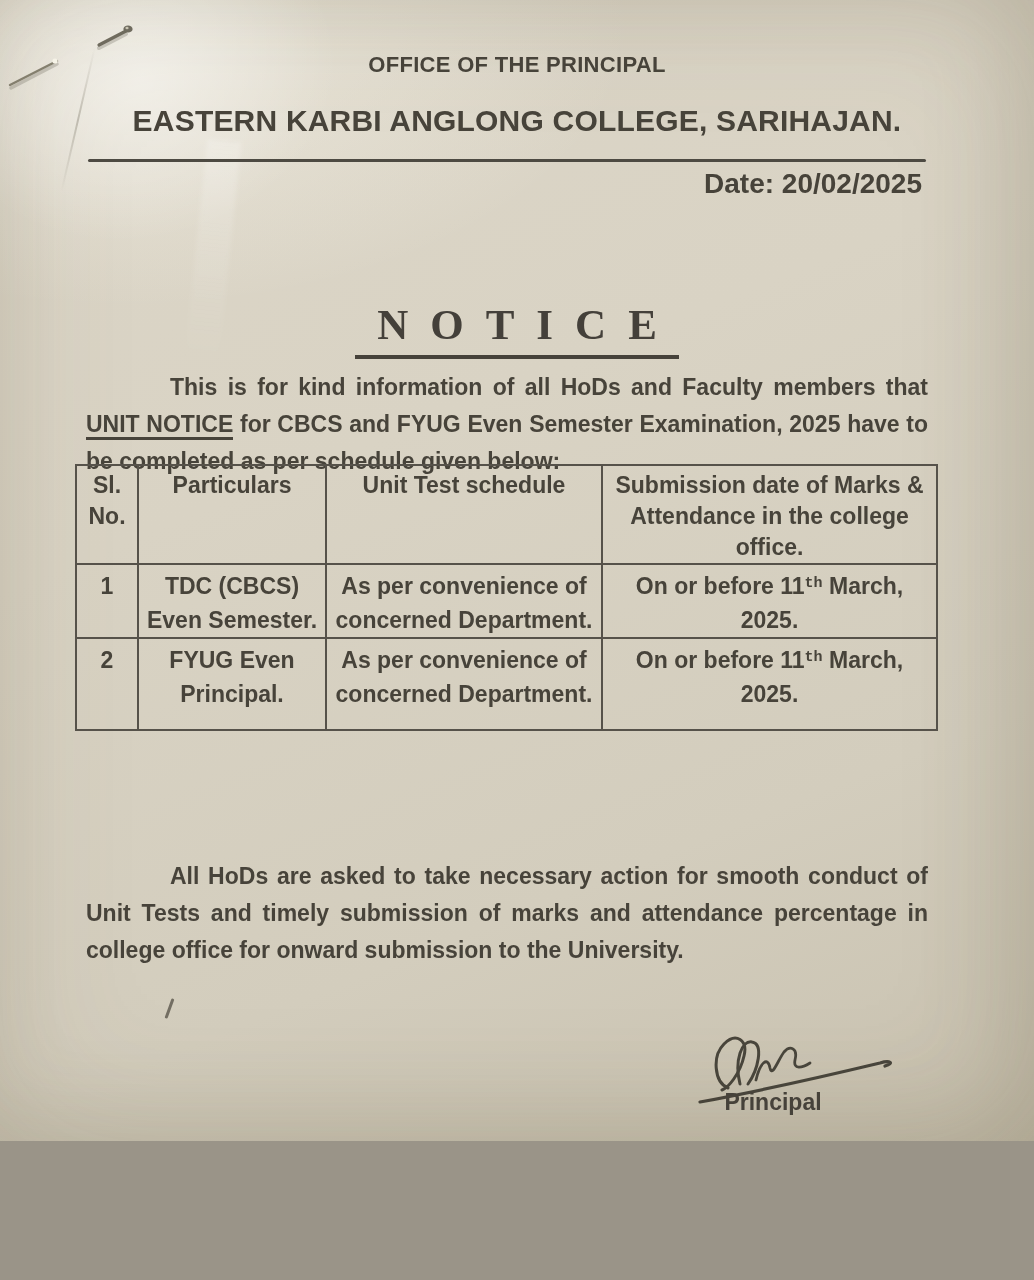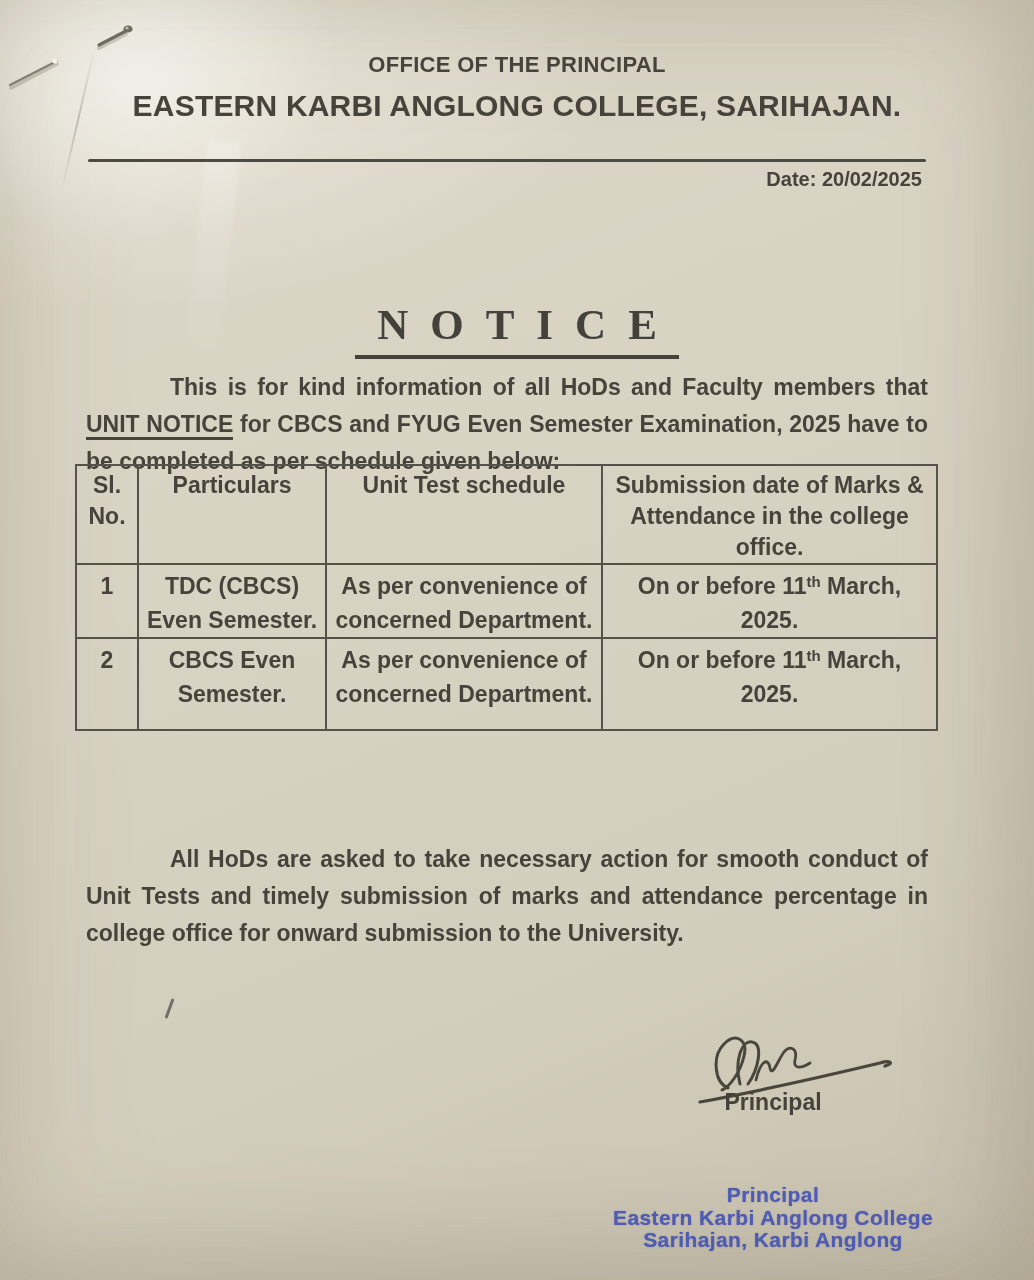--- a/index.html
+++ b/index.html
@@ -1,66 +1,66 @@
 <!DOCTYPE html>
 <html><head>
 <meta charset="utf-8">
 <style>
   html,body { margin:0; padding:0; background:#9a9488; }
   .page {
-    position:relative; width:1034px; height:1280px; margin:0 auto; overflow:hidden;
+    position:relative; width:1034px; height:1141px; margin:0 auto; overflow:hidden;
     font-family:"Liberation Sans","DejaVu Sans",sans-serif;
     font-weight:700; color:#47433a;
     background:
       radial-gradient(820px 460px at 12% 2%, rgba(250,248,238,0.55), rgba(250,248,238,0) 62%),
       linear-gradient(158deg, #dcd6c8 0%, #d9d3c4 38%, #d3cdbd 72%, #c8c1af 100%);
     box-shadow: inset 0 0 140px rgba(100,90,65,0.16), inset -28px -18px 90px rgba(100,90,65,0.14);
   }
   .sheen { position:absolute; left:-60px; top:-80px; width:400px; height:320px; pointer-events:none;
     background:radial-gradient(closest-side, rgba(255,255,255,0.45), rgba(255,255,255,0)); transform:rotate(-14deg); }
   .crease-line { position:absolute; left:77px; top:46px; width:2px; height:148px; pointer-events:none;
     background:linear-gradient(rgba(110,104,88,0), rgba(110,104,88,0.35), rgba(110,104,88,0)); transform:rotate(13deg); }
   .crease-band { position:absolute; left:196px; top:140px; width:34px; height:220px; pointer-events:none;
     background:linear-gradient(rgba(255,255,255,0.22), rgba(255,255,255,0)); transform:rotate(6deg); filter:blur(2px); }
 
   .pin { position:absolute; left:0; top:0; }
 
   .header { position:absolute; top:52px; left:0; width:100%; text-align:center; }
   .office-line   { font-size:22px; letter-spacing:0.3px; }
-  .college-line  { font-size:30px; margin-top:11px; letter-spacing:0.2px; }
+  .college-line  { font-size:30px; margin-top:26px; letter-spacing:0.2px; }
   .address-line  { font-size:20px; margin-top:14px; }
   .header-rule   { position:absolute; top:159px; left:88px; width:838px; height:3px; background:#4d4a42; border-radius:2px; }
-  .date-line     { position:absolute; top:168px; right:112px; font-size:20px; }
+  .date-line     { position:absolute; top:168px; right:112px; font-size:28px; }
 
   .notice-title { position:absolute; top:260px; left:0; width:100%; text-align:center;margin-top:40px; }
   .notice-title span {
     font-family:"Liberation Serif","DejaVu Serif",serif; font-weight:700;
     font-size:43px; letter-spacing:22px; padding:0 0 7px 22px;
     border-bottom:4px solid #46423a; color:#44403a;
   }
 
   .para { position:absolute; left:86px; width:842px; font-size:23px; line-height:37px;
           text-align:justify; text-justify:inter-word; }
   .para-intro   { top:346px; }
-  .para-closing { top:804px;margin-top:37px; }
+  .para-closing { top:821px;margin-top:37px; }
   .indent { text-indent:84px; }
   .u-emph { text-decoration:none; border-bottom:3px solid #47433a; padding-bottom:0px; }
 
   table.sched { position:absolute; top:464px; left:75px; width:861px; border-collapse:collapse;
                 table-layout:fixed; }
   table.sched th, table.sched td {
     border:2px solid #56524a; vertical-align:top; text-align:center;
     font-size:23px; line-height:31px; font-weight:700; color:#47433a; padding:4px 4px 0 4px;
   }
   table.sched td { line-height:34px; }
   thead tr { height:97px; }
   tbody tr.r1 { height:70px; }
   tbody tr.r2 { height:92px; }
   th.th-sl { text-align:left; padding-left:9px; }
-  td sup { font-size:15px; position:relative; top:2px; vertical-align:super; line-height:0; }
+  td sup { font-size:15px; position:relative; top:2px; vertical-align:super; line-height:0;font-family:Liberation Mono, monospace; }
 
   .pen-mark { position:absolute; left:168px; top:998px; width:3px; height:21px; background:#4a463c;
               opacity:.7; border-radius:2px; transform:rotate(20deg); }
 
   .sig-svg { position:absolute; left:684px; top:1030px; }
   .sig-block { position:absolute; top:1088px; left:612px; width:322px; text-align:center;
                font-size:22.5px; line-height:28px; color:#46423a; }
   .sig-role { font-size:23px; }
 
   .stamp { position:absolute; top:1184px; left:584px; width:378px; text-align:center;
@@ -116,21 +116,21 @@
     </thead>
     <tbody>
       <tr class="r1">
         <td>1</td>
         <td>TDC (CBCS) Even Semester.</td>
         <td>As per convenience of concerned Department.</td>
         <td><span>On or before 11</span><sup>th</sup><span> March, 2025.</span></td>
       </tr>
       <tr class="r2">
         <td>2</td>
-        <td>CBCS Even Semester.</td>
+        <td>FYUG Even Principal.</td>
         <td>As per convenience of concerned Department.</td>
         <td><span>On or before 11</span><sup>th</sup><span> March, 2025.</span></td>
       </tr>
     </tbody>
   </table>
 
   <p class="para para-closing indent">All HoDs are asked to take necessary action for smooth conduct of Unit Tests and timely submission of marks and attendance percentage in college office for onward submission to the University.</p>
 
   <div class="pen-mark"></div>
 

